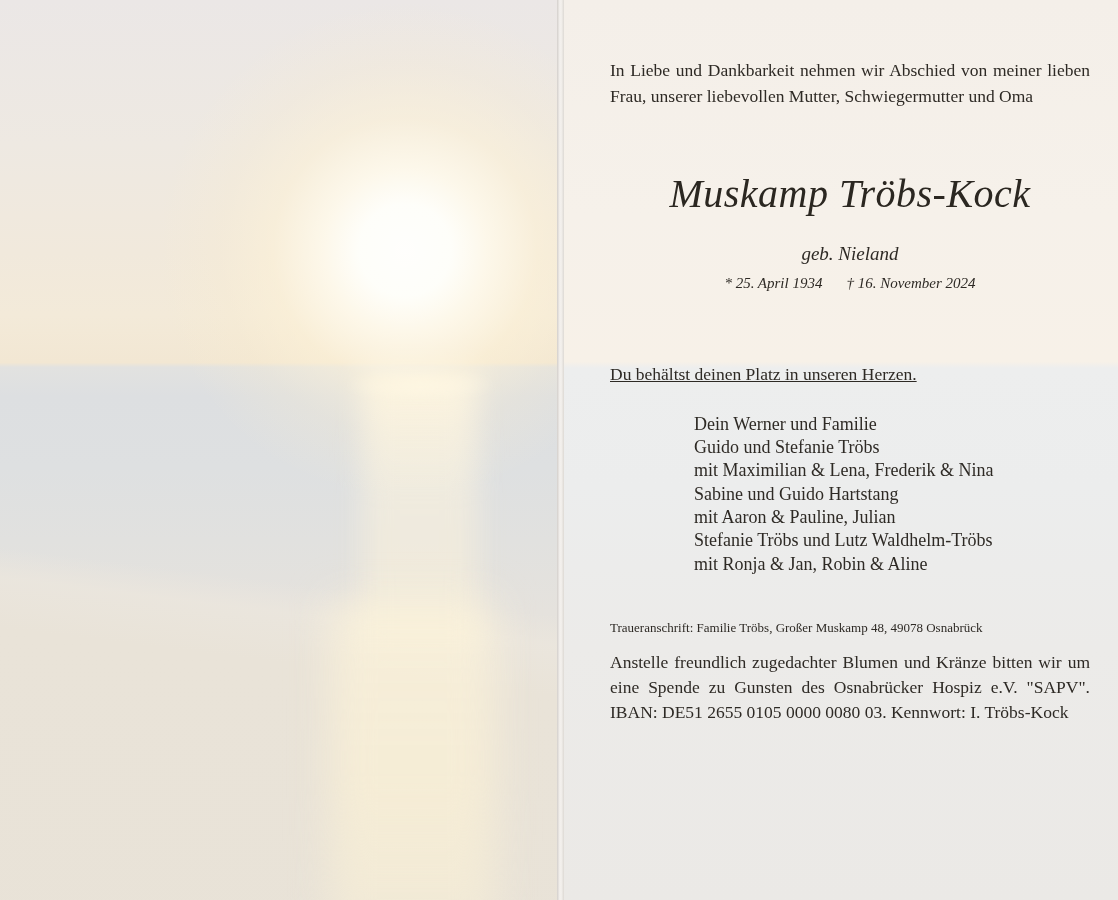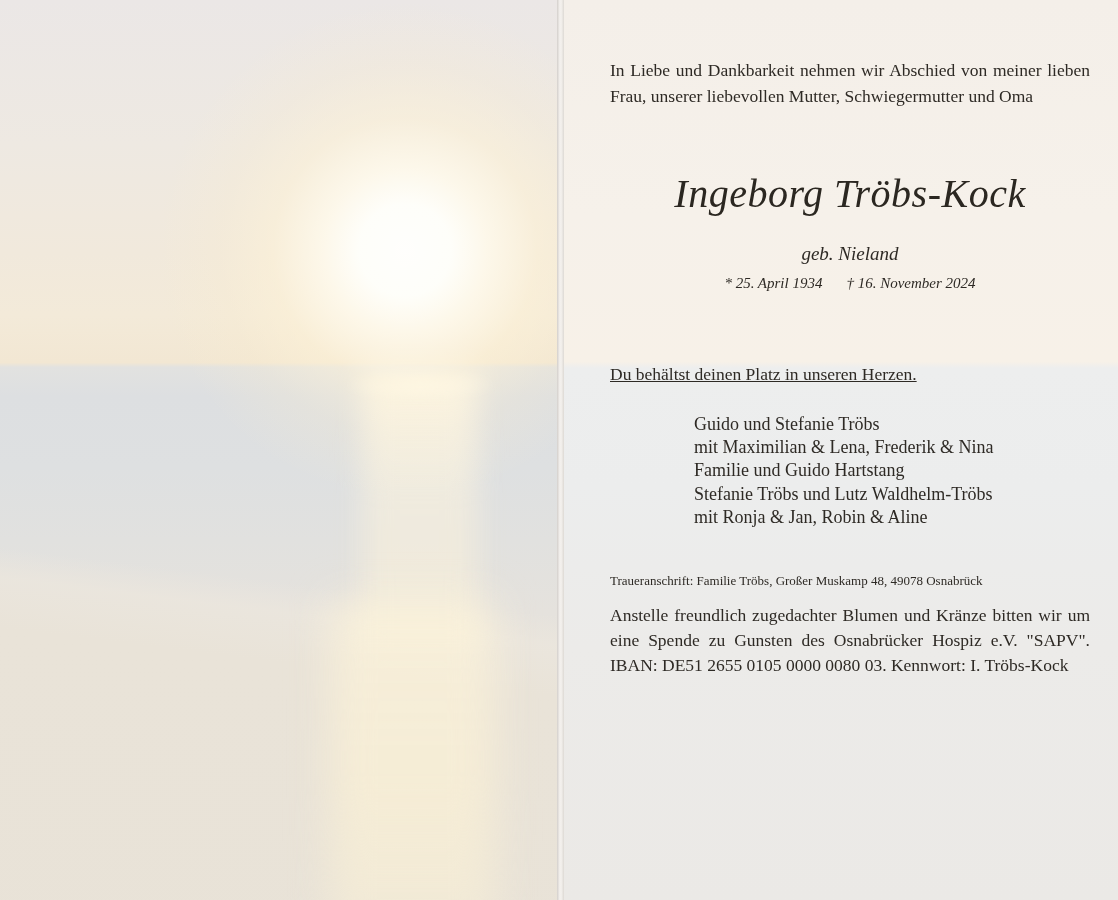--- a/index.html
+++ b/index.html
@@ -102,34 +102,36 @@
     <div class="horizon-sparkle"></div>
     <div class="sun-glow"></div>
   </div>
 
   <div class="fold"></div>
 
   <div class="page">
 
     <p class="intro">In Liebe und Dankbarkeit nehmen wir Abschied von meiner lieben Frau, unserer liebevollen Mutter, Schwiegermutter und Oma</p>
 
-    <h1 class="name">Ingeborg Tröbs-Kock</h1>
+    <h1 class="name">Muskamp Tröbs-Kock</h1>
 
     <div class="maiden">geb. Nieland</div>
 
     <div class="dates">
       <span class="birth">* 25. April 1934</span><span class="death">† 16. November 2024</span>
     </div>
 
     <div class="epitaph">Du behältst deinen Platz in unseren Herzen.</div>
 
     <div class="mourners">
+      <div>Dein Werner und Familie</div>
       <div>Guido und Stefanie Tröbs</div>
       <div>mit Maximilian &amp; Lena, Frederik &amp; Nina</div>
-      <div>Familie und Guido Hartstang</div>
+      <div>Sabine und Guido Hartstang</div>
+      <div>mit Aaron &amp; Pauline, Julian</div>
       <div>Stefanie Tröbs und Lutz Waldhelm-Tröbs</div>
       <div>mit Ronja &amp; Jan, Robin &amp; Aline</div>
     </div>
 
     <div class="address">Traueranschrift: Familie Tröbs, Großer Muskamp 48, 49078 Osnabrück</div>
 
 
     <p class="para">Anstelle freundlich zugedachter Blumen und Kränze bitten wir um eine Spende zu Gunsten des Osnabrücker Hospiz e.V. "SAPV". IBAN: DE51 2655 0105 0000 0080 03. Kennwort: I. Tröbs-Kock</p>
 
   </div>

